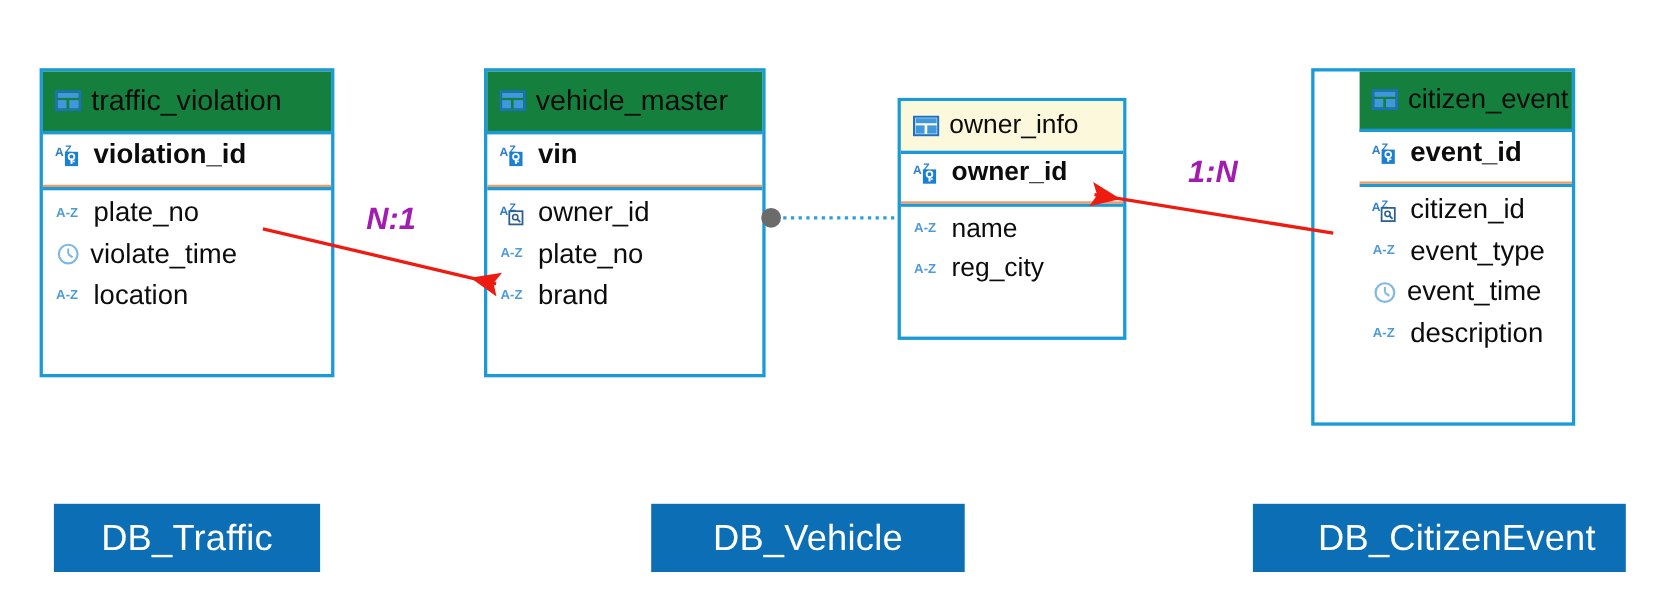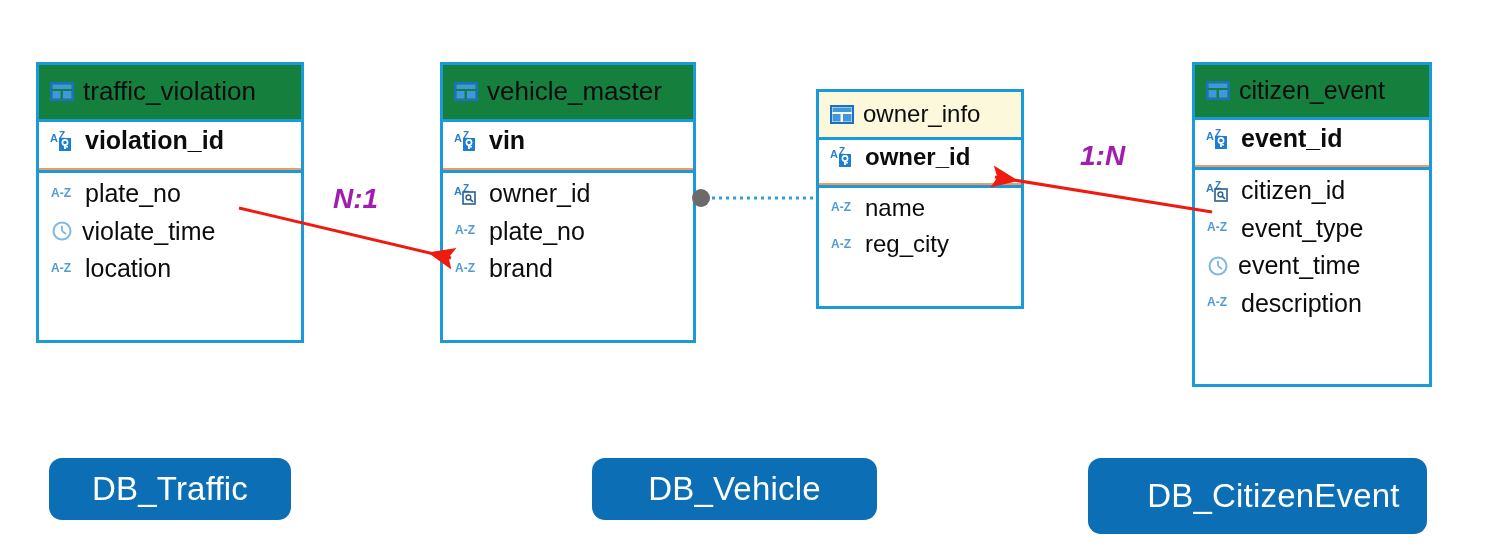--- a/index.html
+++ b/index.html
@@ -78,21 +78,20 @@
   .db-banner {
     position: absolute;
     background: #0c6fb5;
     color: #ffffff;
     font-size: 33px;
     display: flex;
     align-items: center;
     justify-content: center;
     box-sizing: border-box;
     letter-spacing: 0.2px;
-    border-radius: 13px;
   }
 
   
   .rel-label {
     position: absolute;
     color: #a21caf;
     font-size: 28px;
     font-weight: bold;
     font-style: italic;
     white-space: nowrap;
@@ -268,21 +267,21 @@
         <span class="icon icon-field">
           <svg viewBox="0 0 27 24" width="27" height="24">
             <text x="1" y="15" font-family="Liberation Sans, sans-serif" font-size="12" font-weight="bold" fill="#4f9bd9">A-Z</text>
           </svg>
         </span>
         <span class="field-name" style="font-size:24px;">reg_city</span>
       </div>
     </div>
   </div>
 
-  <div class="entity" style="left:1192px; top:62px; width:240px; height:325px;">
+  <div class="entity" style="left:1192px; top:62px; width:240px; height:325px;padding-left:41px;">
     <div class="entity-header orange" style="height:55px;">
       <span class="icon icon-table">
         <svg viewBox="0 0 24 19" width="24" height="19">
           <rect x="1" y="1" width="22" height="17" fill="none" stroke="#1b6fc4" stroke-width="2"></rect>
           <rect x="2.5" y="2.5" width="19" height="4.5" fill="#3f97dd"></rect>
           <rect x="2.5" y="9" width="8" height="7.5" fill="#3f97dd"></rect>
           <rect x="13" y="9" width="8.5" height="7.5" fill="#3f97dd"></rect>
         </svg>
       </span>
       <span class="entity-title" style="font-size:25px;">citizen_event</span>
@@ -357,15 +356,15 @@
     <line x1="712" y1="198" x2="816" y2="198" stroke="#2f9fd9" stroke-width="3" stroke-dasharray="3 4" stroke-linecap="butt"></line>
 
     <line x1="1212" y1="212" x2="995" y2="177" stroke="#ee1b11" stroke-width="3" marker-end="url(#arrowRed)"></line>
   </svg>
 
   <div class="rel-label" style="left:333px; top:183px;">N:1</div>
   <div class="rel-label" style="left:1080px; top:140px;">1:N</div>
 
   <div class="db-banner" style="left:49px; top:458px; width:242px; height:62px;">DB_Traffic</div>
   <div class="db-banner" style="left:592px; top:458px; width:285px; height:62px;">DB_Vehicle</div>
-  <div class="db-banner" style="left:1088px; top:458px; width:339px; height:76px;padding-left:32px;">DB_CitizenEvent</div>
+  <div class="db-banner" style="left:1139px; top:458px; width:339px; height:62px;padding-left:32px;">DB_CitizenEvent</div>
 
 </div>
 
 </body></html>

